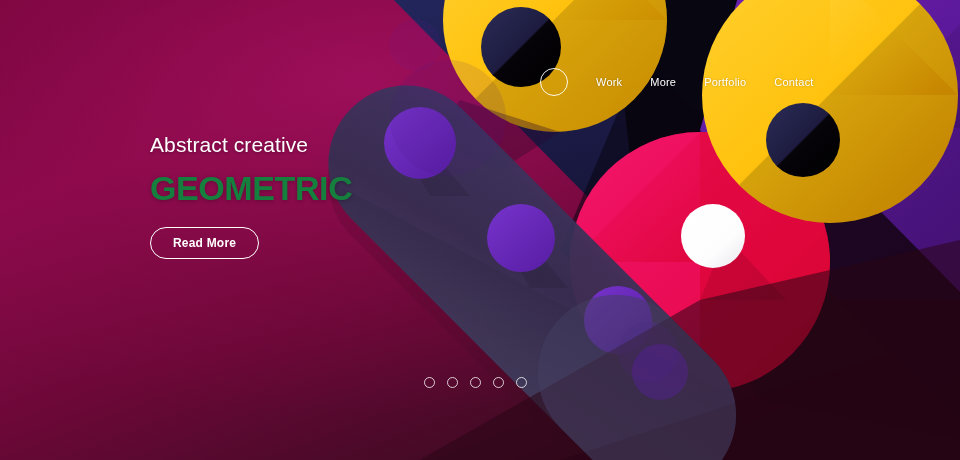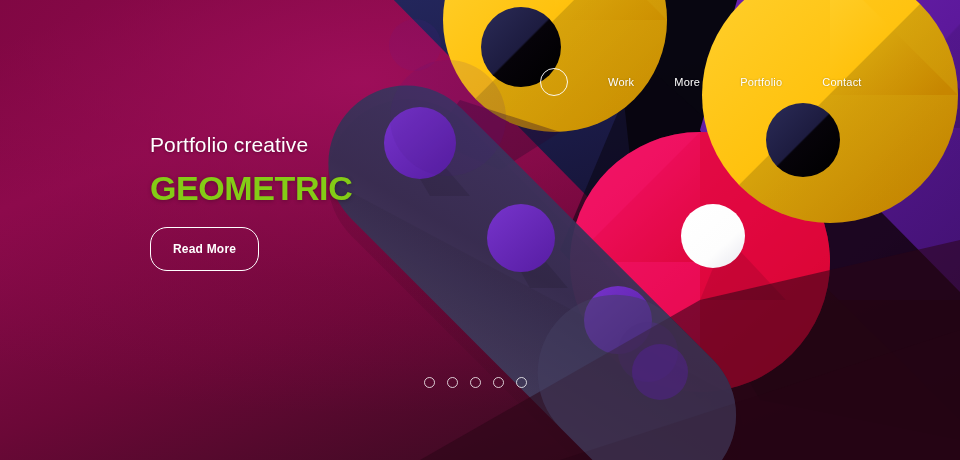--- a/index.html
+++ b/index.html
@@ -20,21 +20,21 @@
     display: block;
   }
 
   
   #nav {
     position: absolute;
     left: 540px; top: 62px;
     width: 300px; height: 40px;
     display: flex;
     align-items: center;
-    gap: 12px;
+    gap: 0;
     z-index: 40;
   }
   #logo-ring {
     width: 28px; height: 28px;
     border: 1.6px solid rgba(255,255,255,.92);
     border-radius: 50%;
     flex: 0 0 auto;
     margin-right: 28px;
   }
   .nav-link {
@@ -58,42 +58,42 @@
   #eyebrow {
     color: #ffffff;
     font-size: 21px;
     font-weight: 400;
     letter-spacing: .1px;
     line-height: 1.1;
     margin-bottom: 16px;
     text-shadow: 0 1px 3px rgba(0,0,0,.3);
   }
   #headline {
-    color: #84cc16;
+    color: #15803d;
     font-size: 34px;
     font-weight: 700;
     line-height: 0.97;
     letter-spacing: -0.4px;
     margin-bottom: 20px;
     text-shadow: 0 1px 4px rgba(0,0,0,.28);
   }
   #headline .hl { display: block; }
   #body-copy {
     color: #f3e0ea;
     font-size: 10.5px;
     line-height: 1.45;
     width: 220px;
     margin-bottom: 22px;
   }
   #body-copy span { display: block; }
   #cta {
     display: inline-flex;
     align-items: center;
     justify-content: center;
-    height: 44px;
+    height: 32px;
     padding: 0 22px;
     border: 1.8px solid #ffffff;
     border-radius: 17px;
     color: #ffffff;
     font-size: 12px;
     font-weight: 700;
     letter-spacing: .2px;
     background: transparent;
     cursor: pointer;
     font-family: "Liberation Sans", sans-serif;
@@ -308,21 +308,21 @@
 
   <nav id="nav">
     <div id="logo-ring"></div>
     <a class="nav-link" href="#">Work</a>
     <a class="nav-link" href="#">More</a>
     <a class="nav-link" href="#">Portfolio</a>
     <a class="nav-link" href="#">Contact</a>
   </nav>
 
   <div id="hero">
-    <div id="eyebrow">Portfolio creative</div>
+    <div id="eyebrow">Abstract creative</div>
     <div id="headline">
       <span class="hl">GEOMETRIC</span>
     </div>
     <div id="body-copy">
     </div>
     <button id="cta">Read More</button>
   </div>
 
   <div id="dots">
     <div class="dot"></div>

